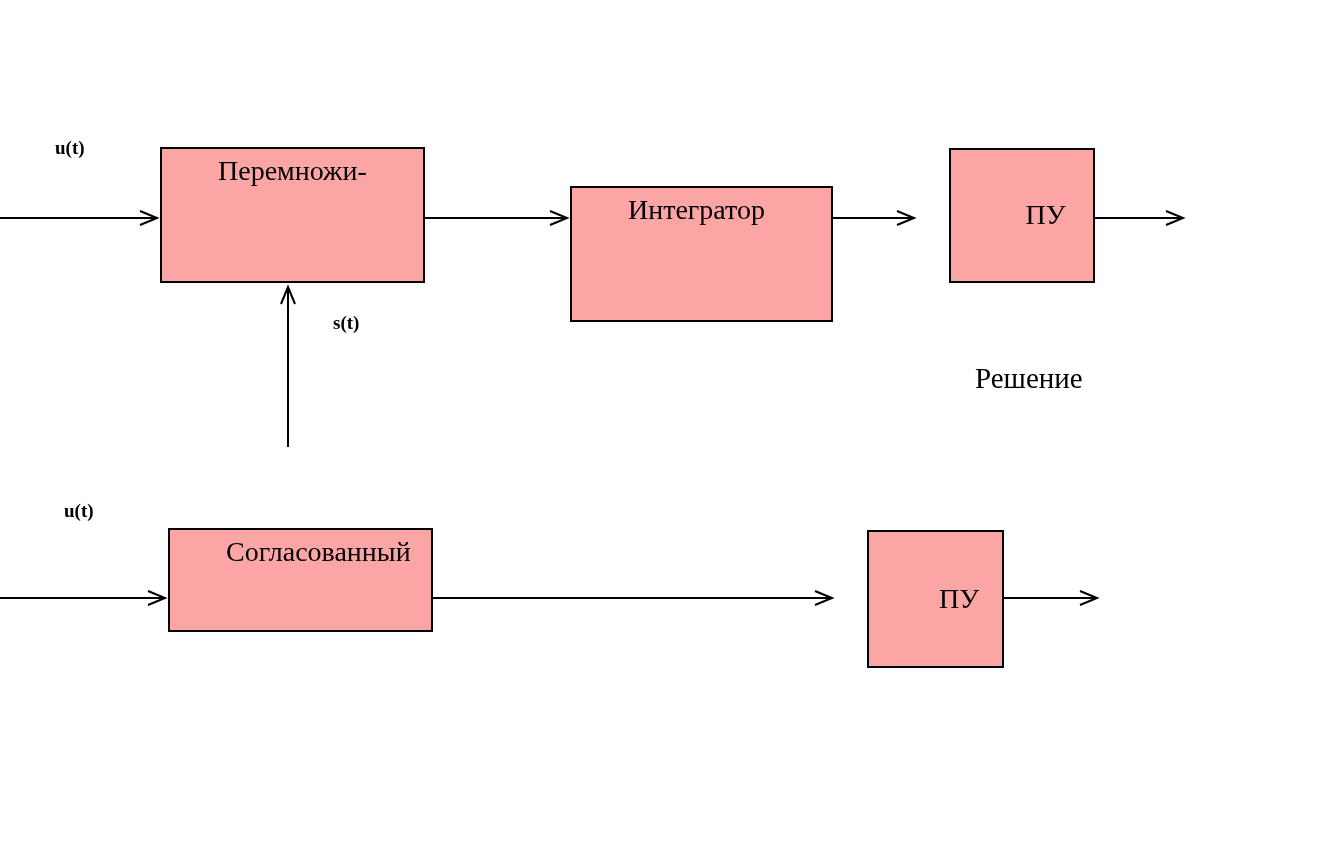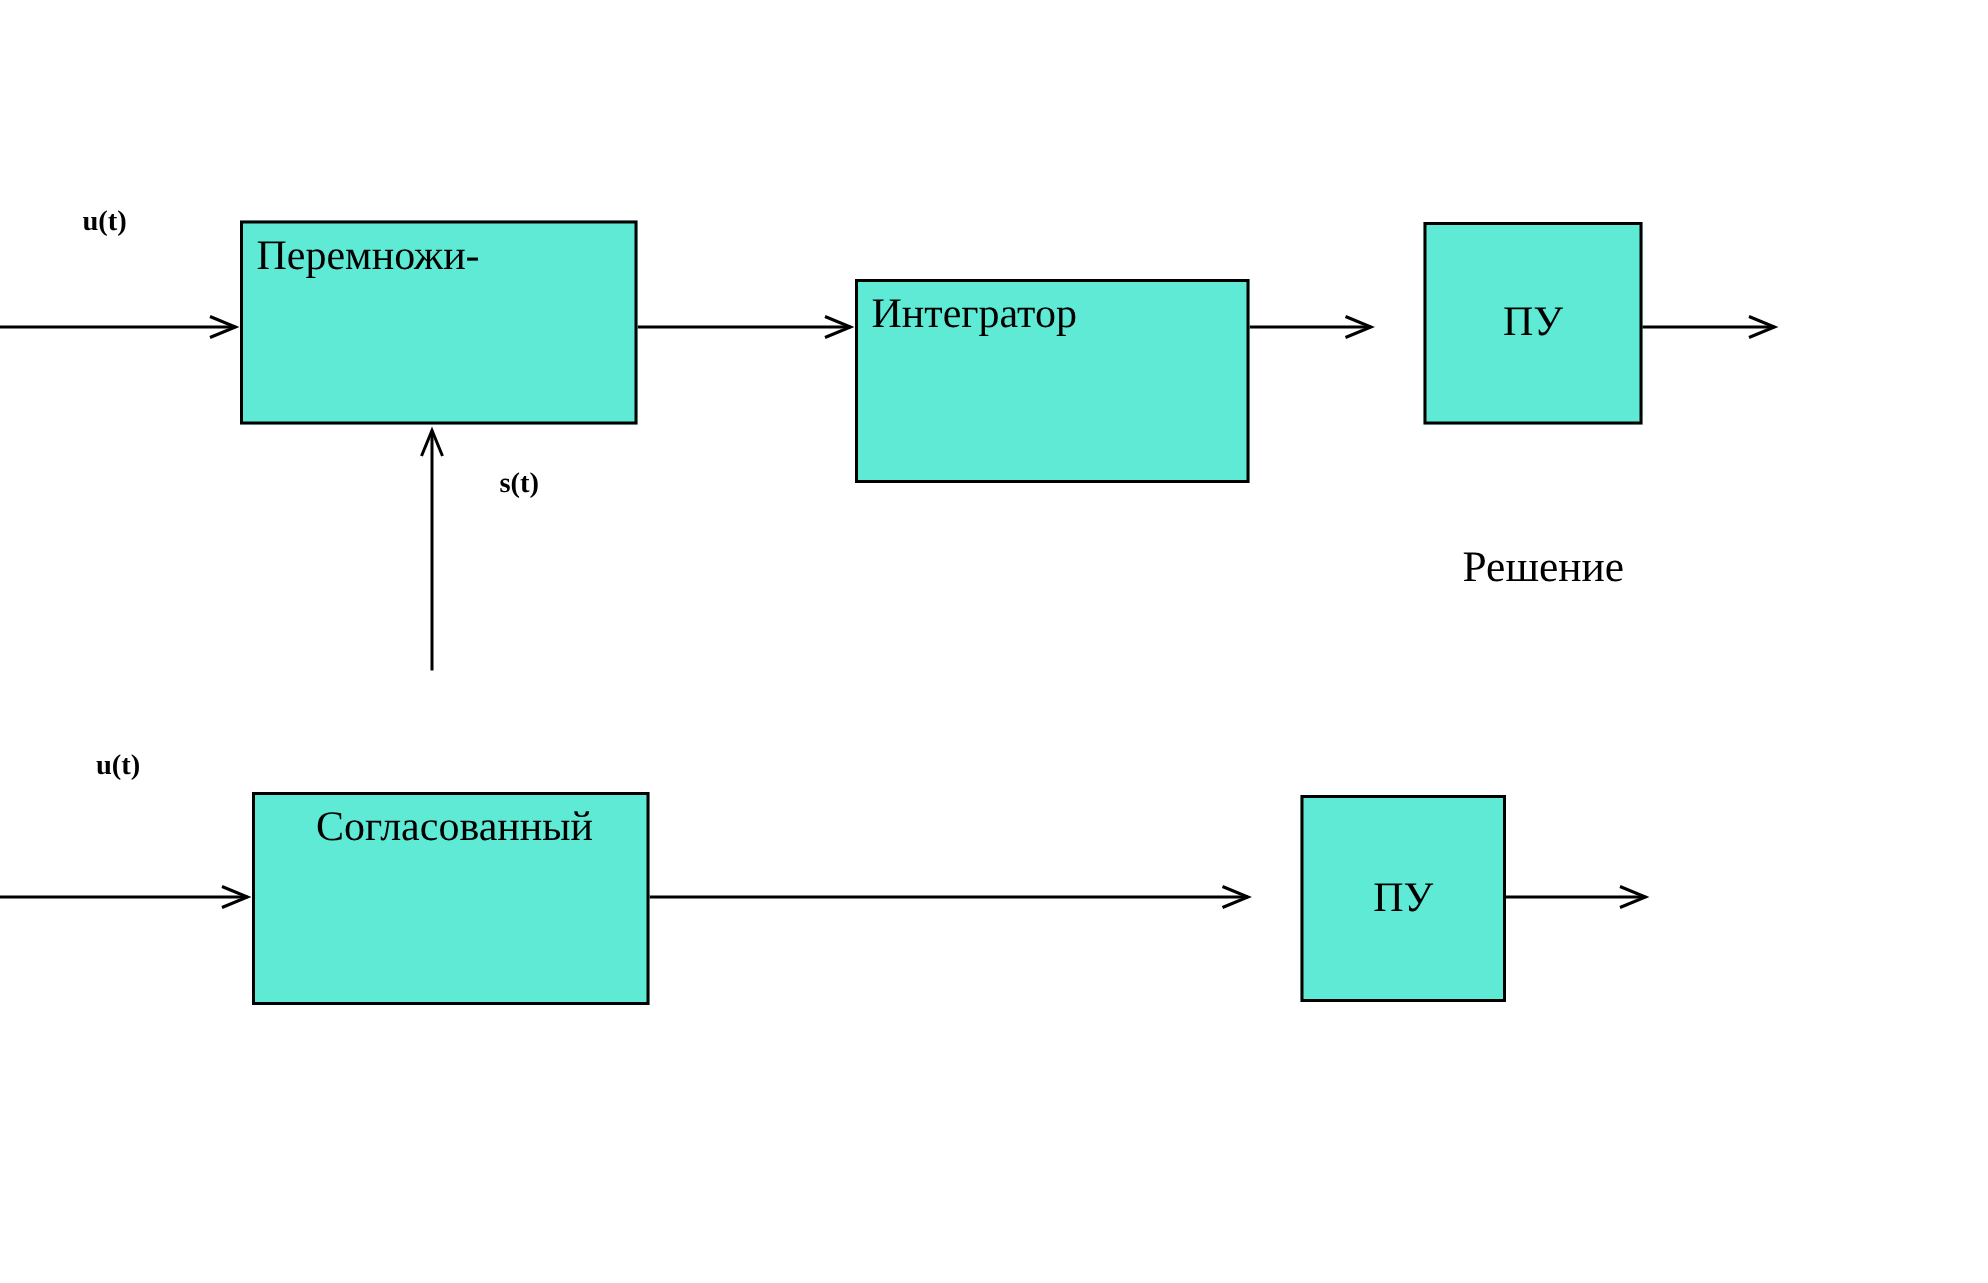--- a/index.html
+++ b/index.html
@@ -20,23 +20,24 @@
     position: absolute;
     left: 0;
     top: 0;
     width: 1325px;
     height: 855px;
   }
   .box {
     position: absolute;
     box-sizing: border-box;
     border: 2px solid #000000;
-    background: #5eead4;
+    background: #fca5a5;
     font-size: 28px;
     line-height: 1.22;
+    padding-left: 47px;
   }
   .box .box-text {
     display: block;
     padding: 5px 4px 0 9px;
     white-space: nowrap;
   }
   .box.centered {
     display: flex;
     align-items: center;
     justify-content: center;
@@ -57,21 +58,21 @@
 
   
   .box-multiplier { left: 160px; top: 147px; width: 265px; height: 136px; }
   .box-integrator { left: 570px; top: 147px; width: 263px; height: 136px; margin-top: 39px; }
   .box-pu-top     { left: 917px; top: 148px; width: 146px; height: 135px; }
   .label-ut-top   { left: 55px;  top: 137px; }
   .label-st       { left: 333px; top: 312px; }
   .label-decision { left: 964px; top: 362px; }
 
   
-  .box-matched    { left: 168px; top: 528px; width: 265px; height: 142px; text-align: center; }
+  .box-matched    { left: 168px; top: 528px; width: 265px; height: 104px; }
   .box-pu-bottom  { left: 835px; top: 530px; width: 137px; height: 138px; }
   .label-ut-bottom{ left: 64px;  top: 500px; }
 </style>
 </head>
 <body>
 
 <div class="canvas">
 
   <svg class="wires" viewBox="0 0 1325 855" xmlns="http://www.w3.org/2000/svg">
     <defs>

